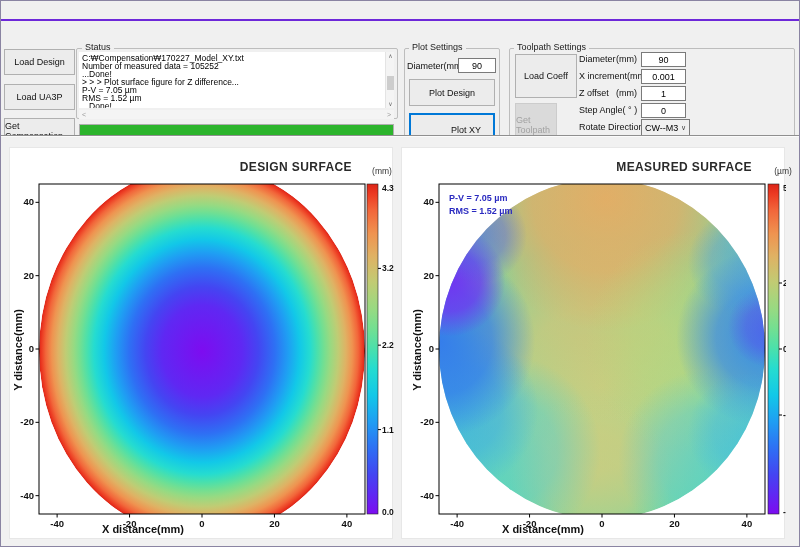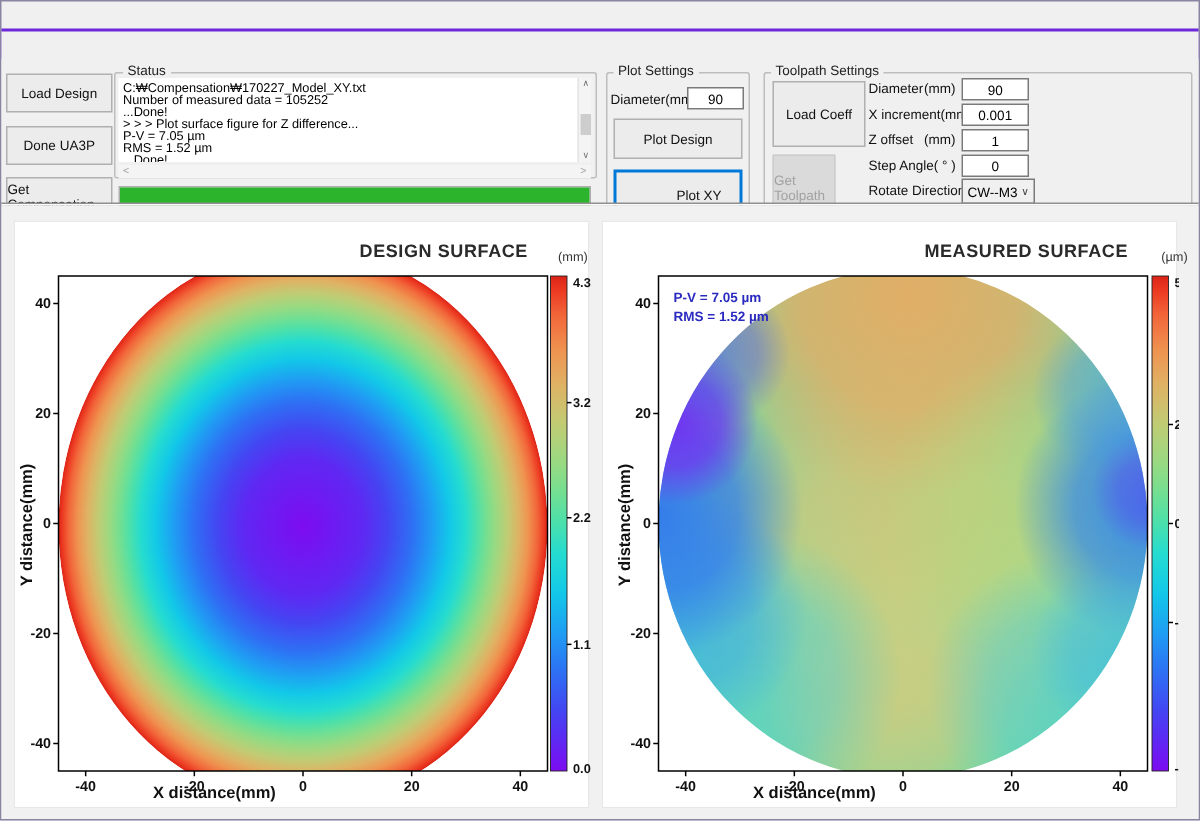--- a/index.html
+++ b/index.html
@@ -66,21 +66,21 @@
       <span class="win-btn">
           <span class="max-glyph"></span>
         </span>
       <span class="win-btn">✕</span>
     </div>
   </div>
 
   <div class="controls">
 
     <div class="btn" style="left:3px;top:28px;width:71px;height:26px">Load Design</div>
-    <div class="btn" style="left:3px;top:63px;width:71px;height:26px">Done UA3P</div>
+    <div class="btn" style="left:3px;top:63px;width:71px;height:26px">Load UA3P</div>
     <div class="btn" style="left:3px;top:97px;width:71px;height:26px">Get Compensation</div>
 
     <div class="groupbox" style="left:75px;top:27px;width:322px;height:71px"></div>
     <span class="grouplabel" style="left:81px;top:21px">Status</span>
     <div class="status-text">
       <div>C:₩Compensation₩170227_Model_XY.txt</div>
       <div>Number of measured data = 105252</div>
       <div>...Done!</div>
       <div>&gt; &gt; &gt; Plot surface figure for Z difference...</div>
       <div>P-V = 7.05 µm</div>

